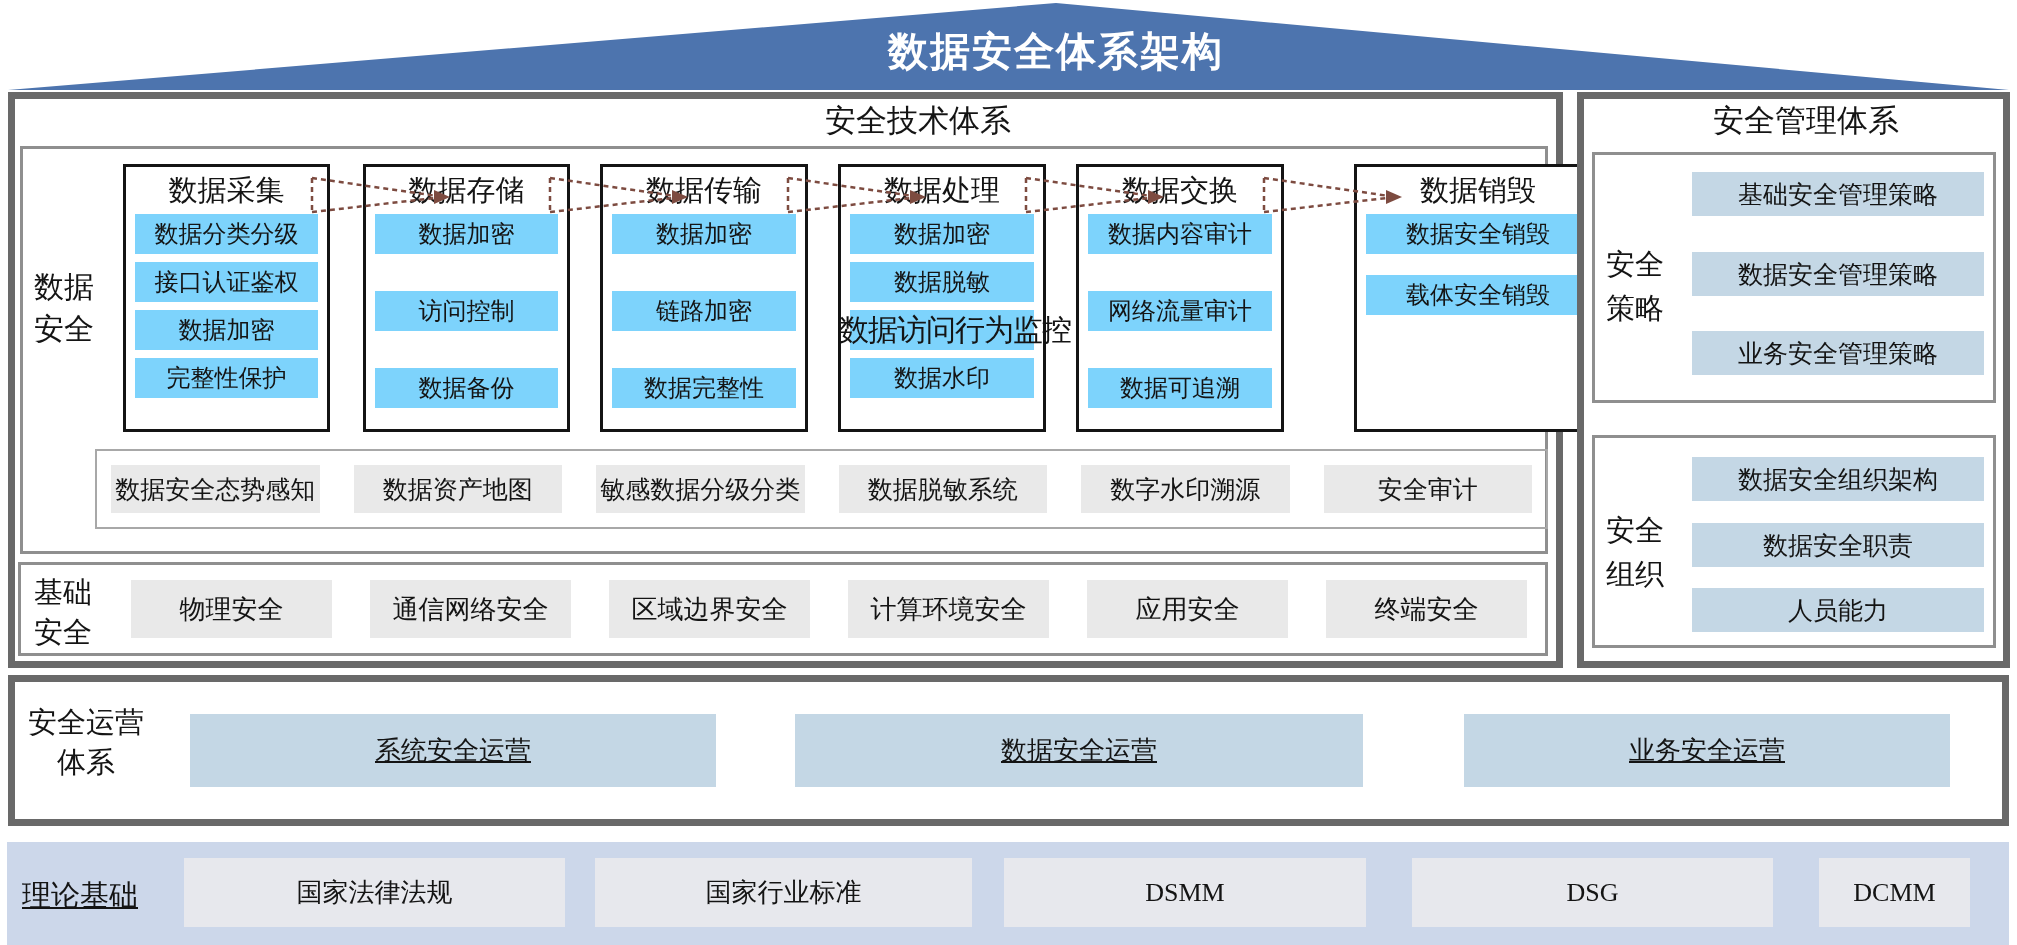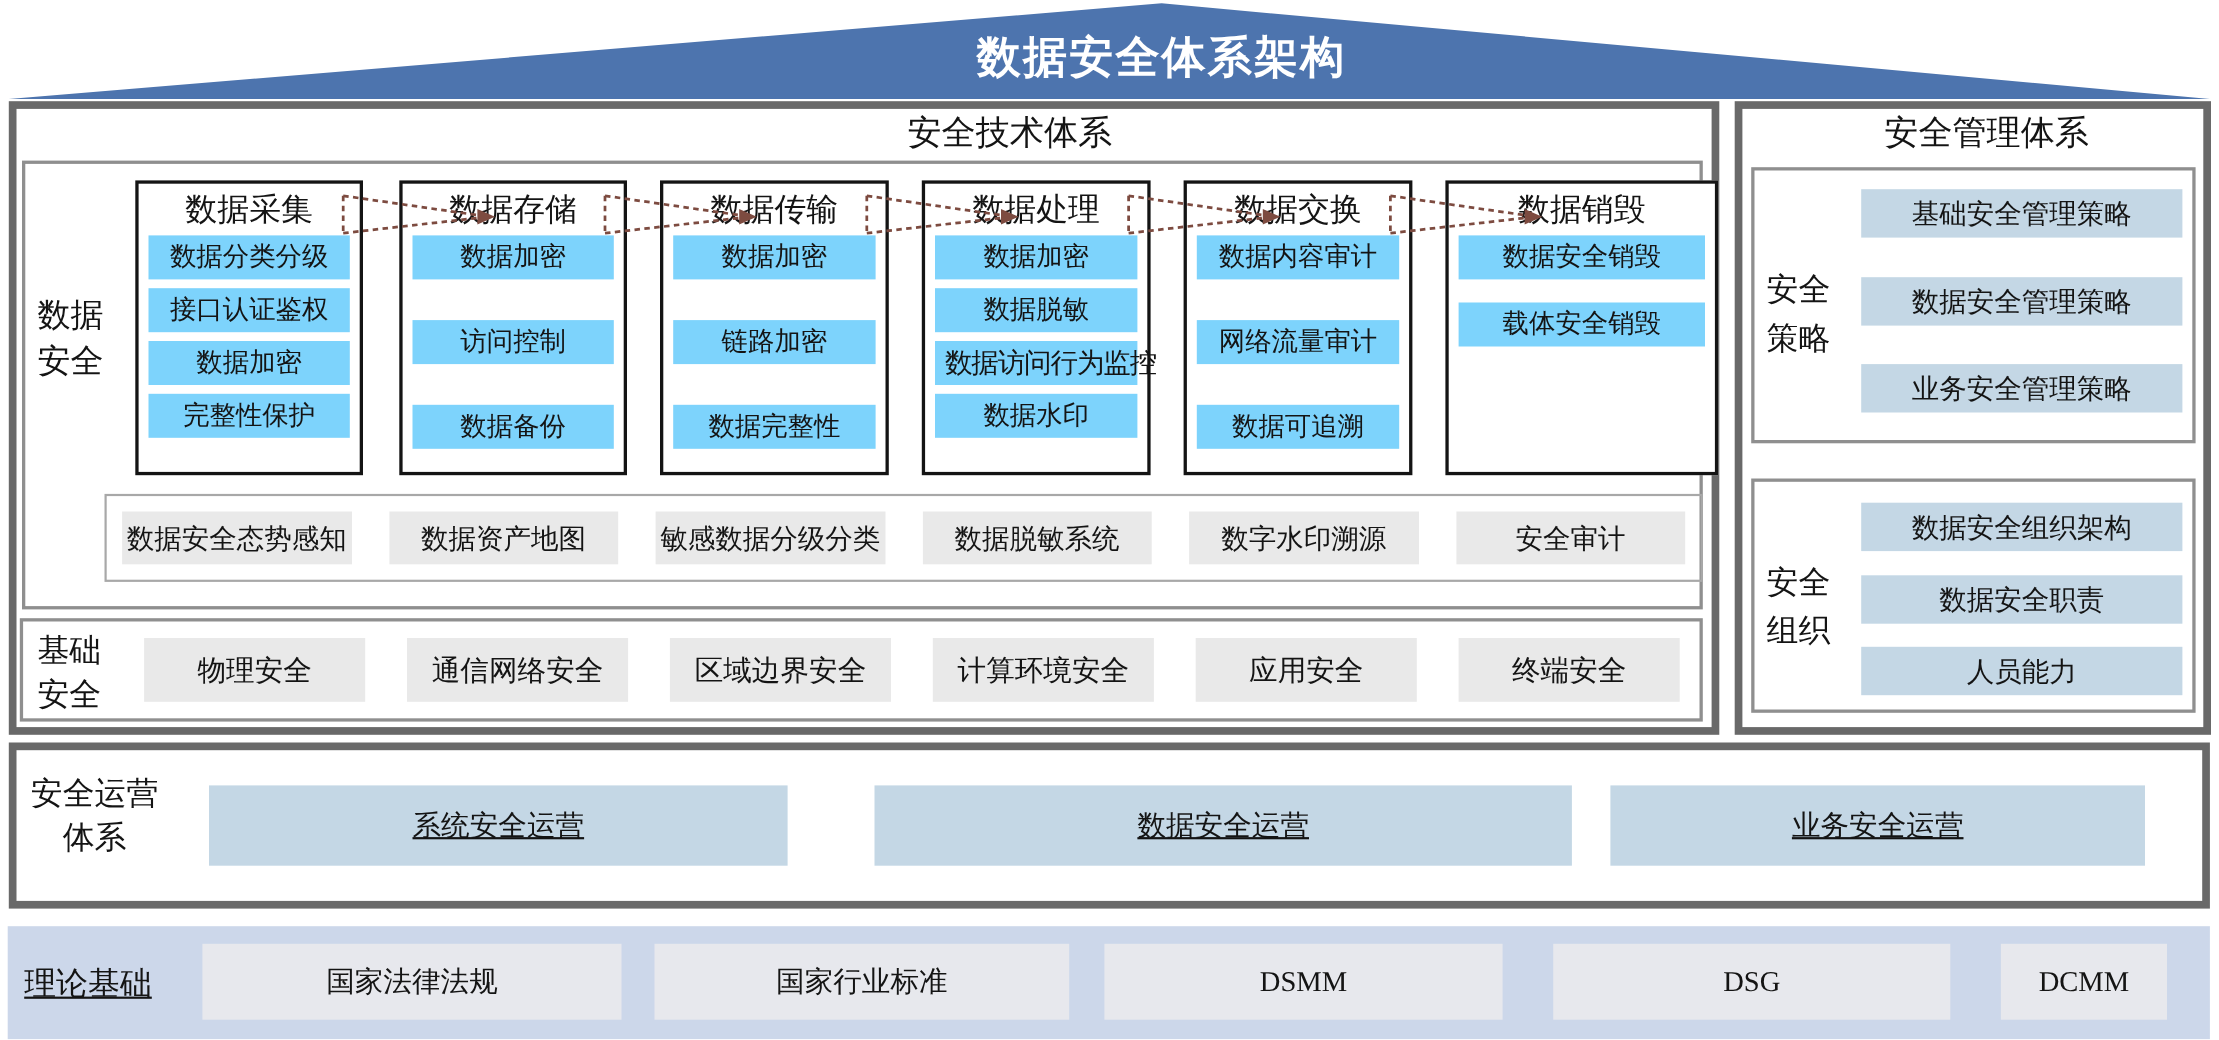--- a/index.html
+++ b/index.html
@@ -28,29 +28,29 @@
   .lbl-datasec{left:32px;top:266px;width:64px;font-size:30px;}
   .lbl-base{left:32px;top:572px;width:62px;line-height:40px;}
   .lbl-policy{left:1604px;top:242px;width:62px;line-height:44px;}
   .lbl-org{left:1604px;top:508px;width:62px;line-height:44px;}
   .lbl-ops{left:20px;top:702px;width:132px;line-height:40px;}
   .lbl-theory{left:22px;top:874px;white-space:nowrap;text-decoration:underline;}
   
   .col{position:absolute;top:164px;height:268px;background:#fff;
     border:3px solid #141414;box-sizing:border-box;}
   .c1{left:123px;width:207px}.c2{left:363px;width:207px}.c3{left:600px;width:208px}
-  .c4{left:838px;width:208px}.c5{left:1076px;width:208px}.c6{left:1314px;width:248px}
+  .c4{left:838px;width:208px}.c5{left:1076px;width:208px}.c6{left:1354px;width:248px}
   .col-header{padding-top:4px;height:40px;text-align:center;font-size:29px;}
   .col-items{display:flex;flex-direction:column;padding:3px 9px 0;}
   .dense .col-items{gap:8px}
   .spread .col-items{gap:37px}
   .duo .col-items{gap:21px}
   .blue-item{height:40px;background:#7dd3fc;display:flex;align-items:center;
     justify-content:center;font-size:24px;line-height:1;white-space:nowrap;}
-  .tight{font-size:25px;letter-spacing:-1px;padding-left:26px;}
+  .tight{font-size:30px;letter-spacing:-1px;padding-left:26px;}
   
   .flow{position:absolute;top:172px;width:150px;height:50px;}
   .f1{left:308px}.f2{left:546px}.f3{left:784px}.f4{left:1022px}.f5{left:1260px}
   
   .tools{position:absolute;left:95px;top:449px;width:1453px;height:80px;
     border:2px solid #a8a8a8;box-sizing:border-box;
     display:grid;grid-template-columns:repeat(6,1fr);gap:34px;align-items:center;padding:0 14px;}
   .gray-item{height:48px;background:#e9e9e9;display:flex;align-items:center;
     justify-content:center;font-size:25px;white-space:nowrap;}
   
@@ -65,21 +65,21 @@
   .sec-org{left:1592px;top:435px;width:404px;height:213px;}
   .mi{position:absolute;left:1692px;width:292px;height:44px;background:#c4d7e5;
     display:flex;align-items:center;justify-content:center;font-size:25px;white-space:nowrap;}
   .m1a{top:172px}.m1b{top:252px}.m1c{top:331px}
   .m2a{top:457px}.m2b{top:523px}.m2c{top:588px}
   
   .ops{position:absolute;left:8px;top:675px;width:2001px;height:151px;
     border:7px solid #696969;box-sizing:border-box;background:#fff;}
   .ops-item{position:absolute;top:714px;height:73px;background:#c4d7e5;
     display:flex;align-items:center;justify-content:center;font-size:26px;text-decoration:underline;}
-  .o1{left:190px;width:526px}.o2{left:795px;width:634px}.o3{left:1464px;width:486px}
+  .o1{left:190px;width:526px}.o2{left:795px;width:568px}.o3{left:1464px;width:486px}
   
   .theory{position:absolute;left:7px;top:842px;width:2002px;height:103px;background:#ccd7ea;}
   .th-item{position:absolute;top:858px;height:69px;background:#e7e8ed;
     display:flex;align-items:center;justify-content:center;font-size:26px;white-space:nowrap;}
   .t1{left:184px;width:381px}.t2{left:595px;width:377px}.t3{left:1004px;width:362px}
   .t4{left:1412px;width:361px}.t5{left:1819px;width:151px}
 </style>
 </head>
 <body>
 

